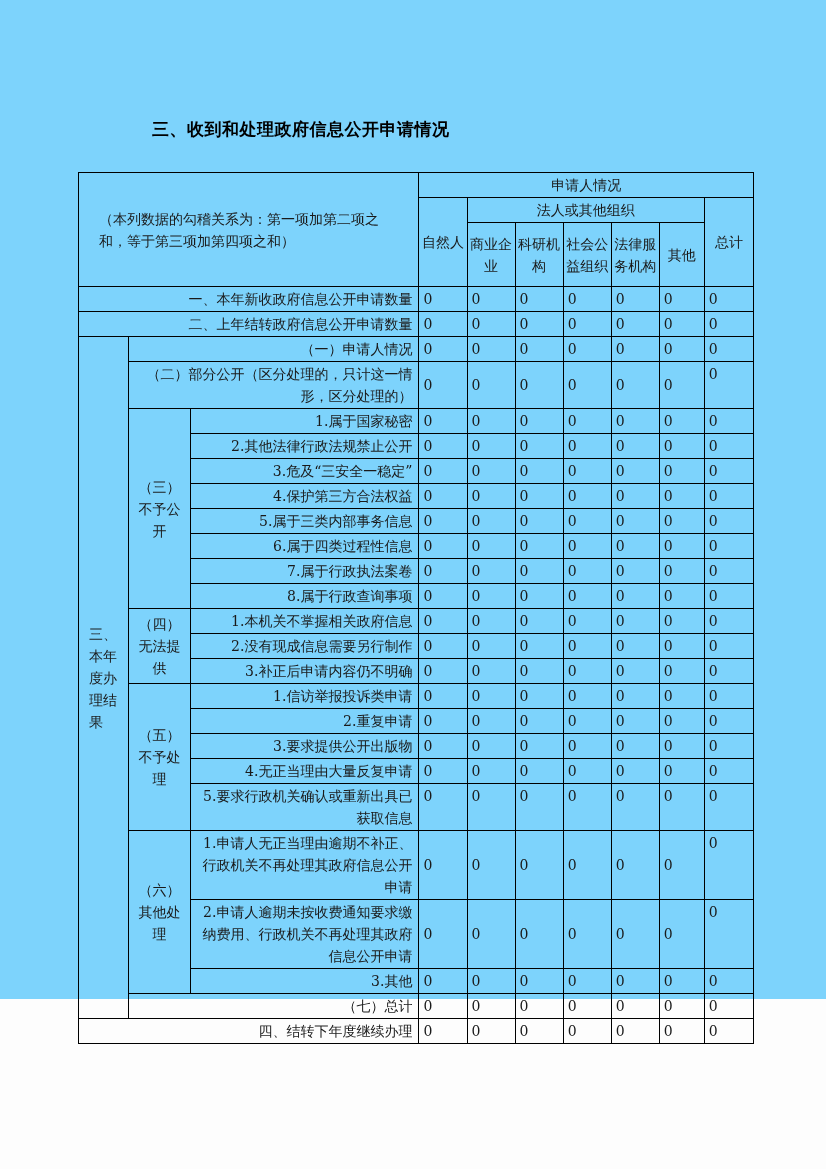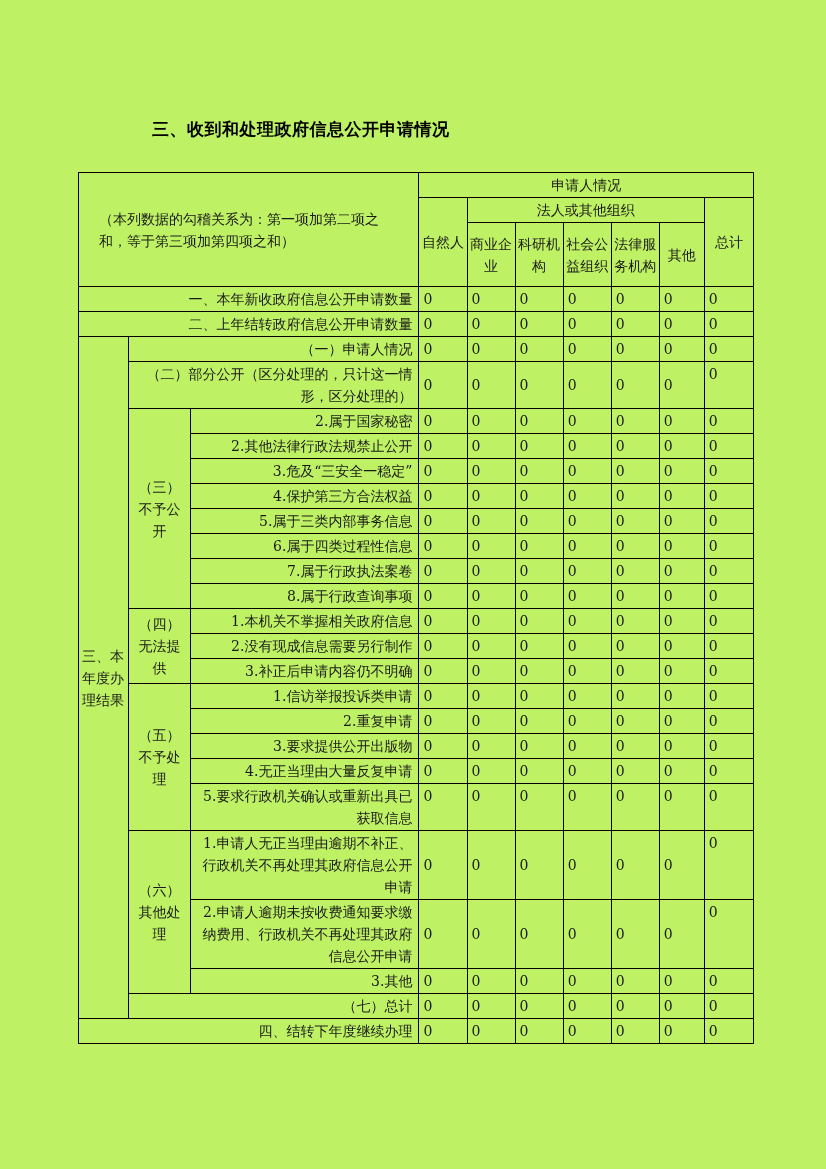--- a/index.html
+++ b/index.html
@@ -4,21 +4,21 @@
 <style>
   html,body{margin:0;padding:0;}
   body{
     width:826px;height:1169px;
     background:#fdfdfd;
     font-family:"DejaVu Serif","Liberation Serif",serif;
     color:#1a1a1a;
     position:relative;
     overflow:hidden;
   }
-  .page{position:absolute;left:0;top:0;width:826px;height:1169px;background:#bef264;}
+  .page{position:absolute;left:0;top:0;width:826px;height:999px;background:#7dd3fc;}
   .doc-title{
     position:absolute;left:152px;top:118px;margin:0;
     font-size:17px;font-weight:bold;color:#000000;
     letter-spacing:0.5px;white-space:nowrap;
   }
   table.report{
     position:absolute;left:78px;top:172px;
     border-collapse:collapse;table-layout:fixed;
     width:676px;
     font-size:14px;line-height:22px;color:#1a1a1a;
@@ -37,21 +37,21 @@
   col.c-o{width:45px}
   col.c-t{width:49px}
   tr.hrow1{height:24px}
   tr.hrow2{height:24px}
   tr.hrow3{height:64px}
   tbody tr{height:23px}
   td.corner-cell{text-align:left;vertical-align:middle;padding:2px 20px;}
   td.head-cell{text-align:center;vertical-align:middle;padding:1px 2px;margin-left:44px;}
   td.value-cell,td.total-cell{text-align:left;vertical-align:middle;padding:1px 4px;}
   td.label-cell{text-align:right;vertical-align:middle;padding:1px 6px;}
-  td.section-cell{text-align:left;vertical-align:middle;padding:2px 3px;}
+  td.section-cell{text-align:left;vertical-align:middle;padding:2px 10px;}
   td.group-cell{text-align:center;vertical-align:middle;padding:1px 3px;margin-left:43px;}
   tr.q-values-top td.value-cell,
   tr.q-values-top td.total-cell{vertical-align:top;}
   tr.q-total-top td.total-cell{vertical-align:top;}
 </style>
 </head>
 <body>
 
 <div class="page">
   <h2 class="doc-title">三、收到和处理政府信息公开申请情况</h2>
@@ -123,21 +123,21 @@
           <td class="value-cell">0</td>
           <td class="value-cell">0</td>
           <td class="value-cell">0</td>
           <td class="value-cell">0</td>
           <td class="value-cell">0</td>
           <td class="value-cell">0</td>
           <td class="total-cell">0</td>
         </tr>
         <tr>
           <td class="group-cell" rowspan="8">（三）不予公开</td>
-          <td class="label-cell">2.属于国家秘密</td>
+          <td class="label-cell">1.属于国家秘密</td>
           <td class="value-cell">0</td>
           <td class="value-cell">0</td>
           <td class="value-cell">0</td>
           <td class="value-cell">0</td>
           <td class="value-cell">0</td>
           <td class="value-cell">0</td>
           <td class="total-cell">0</td>
         </tr>
         <tr>
           <td class="label-cell">2.其他法律行政法规禁止公开</td>

